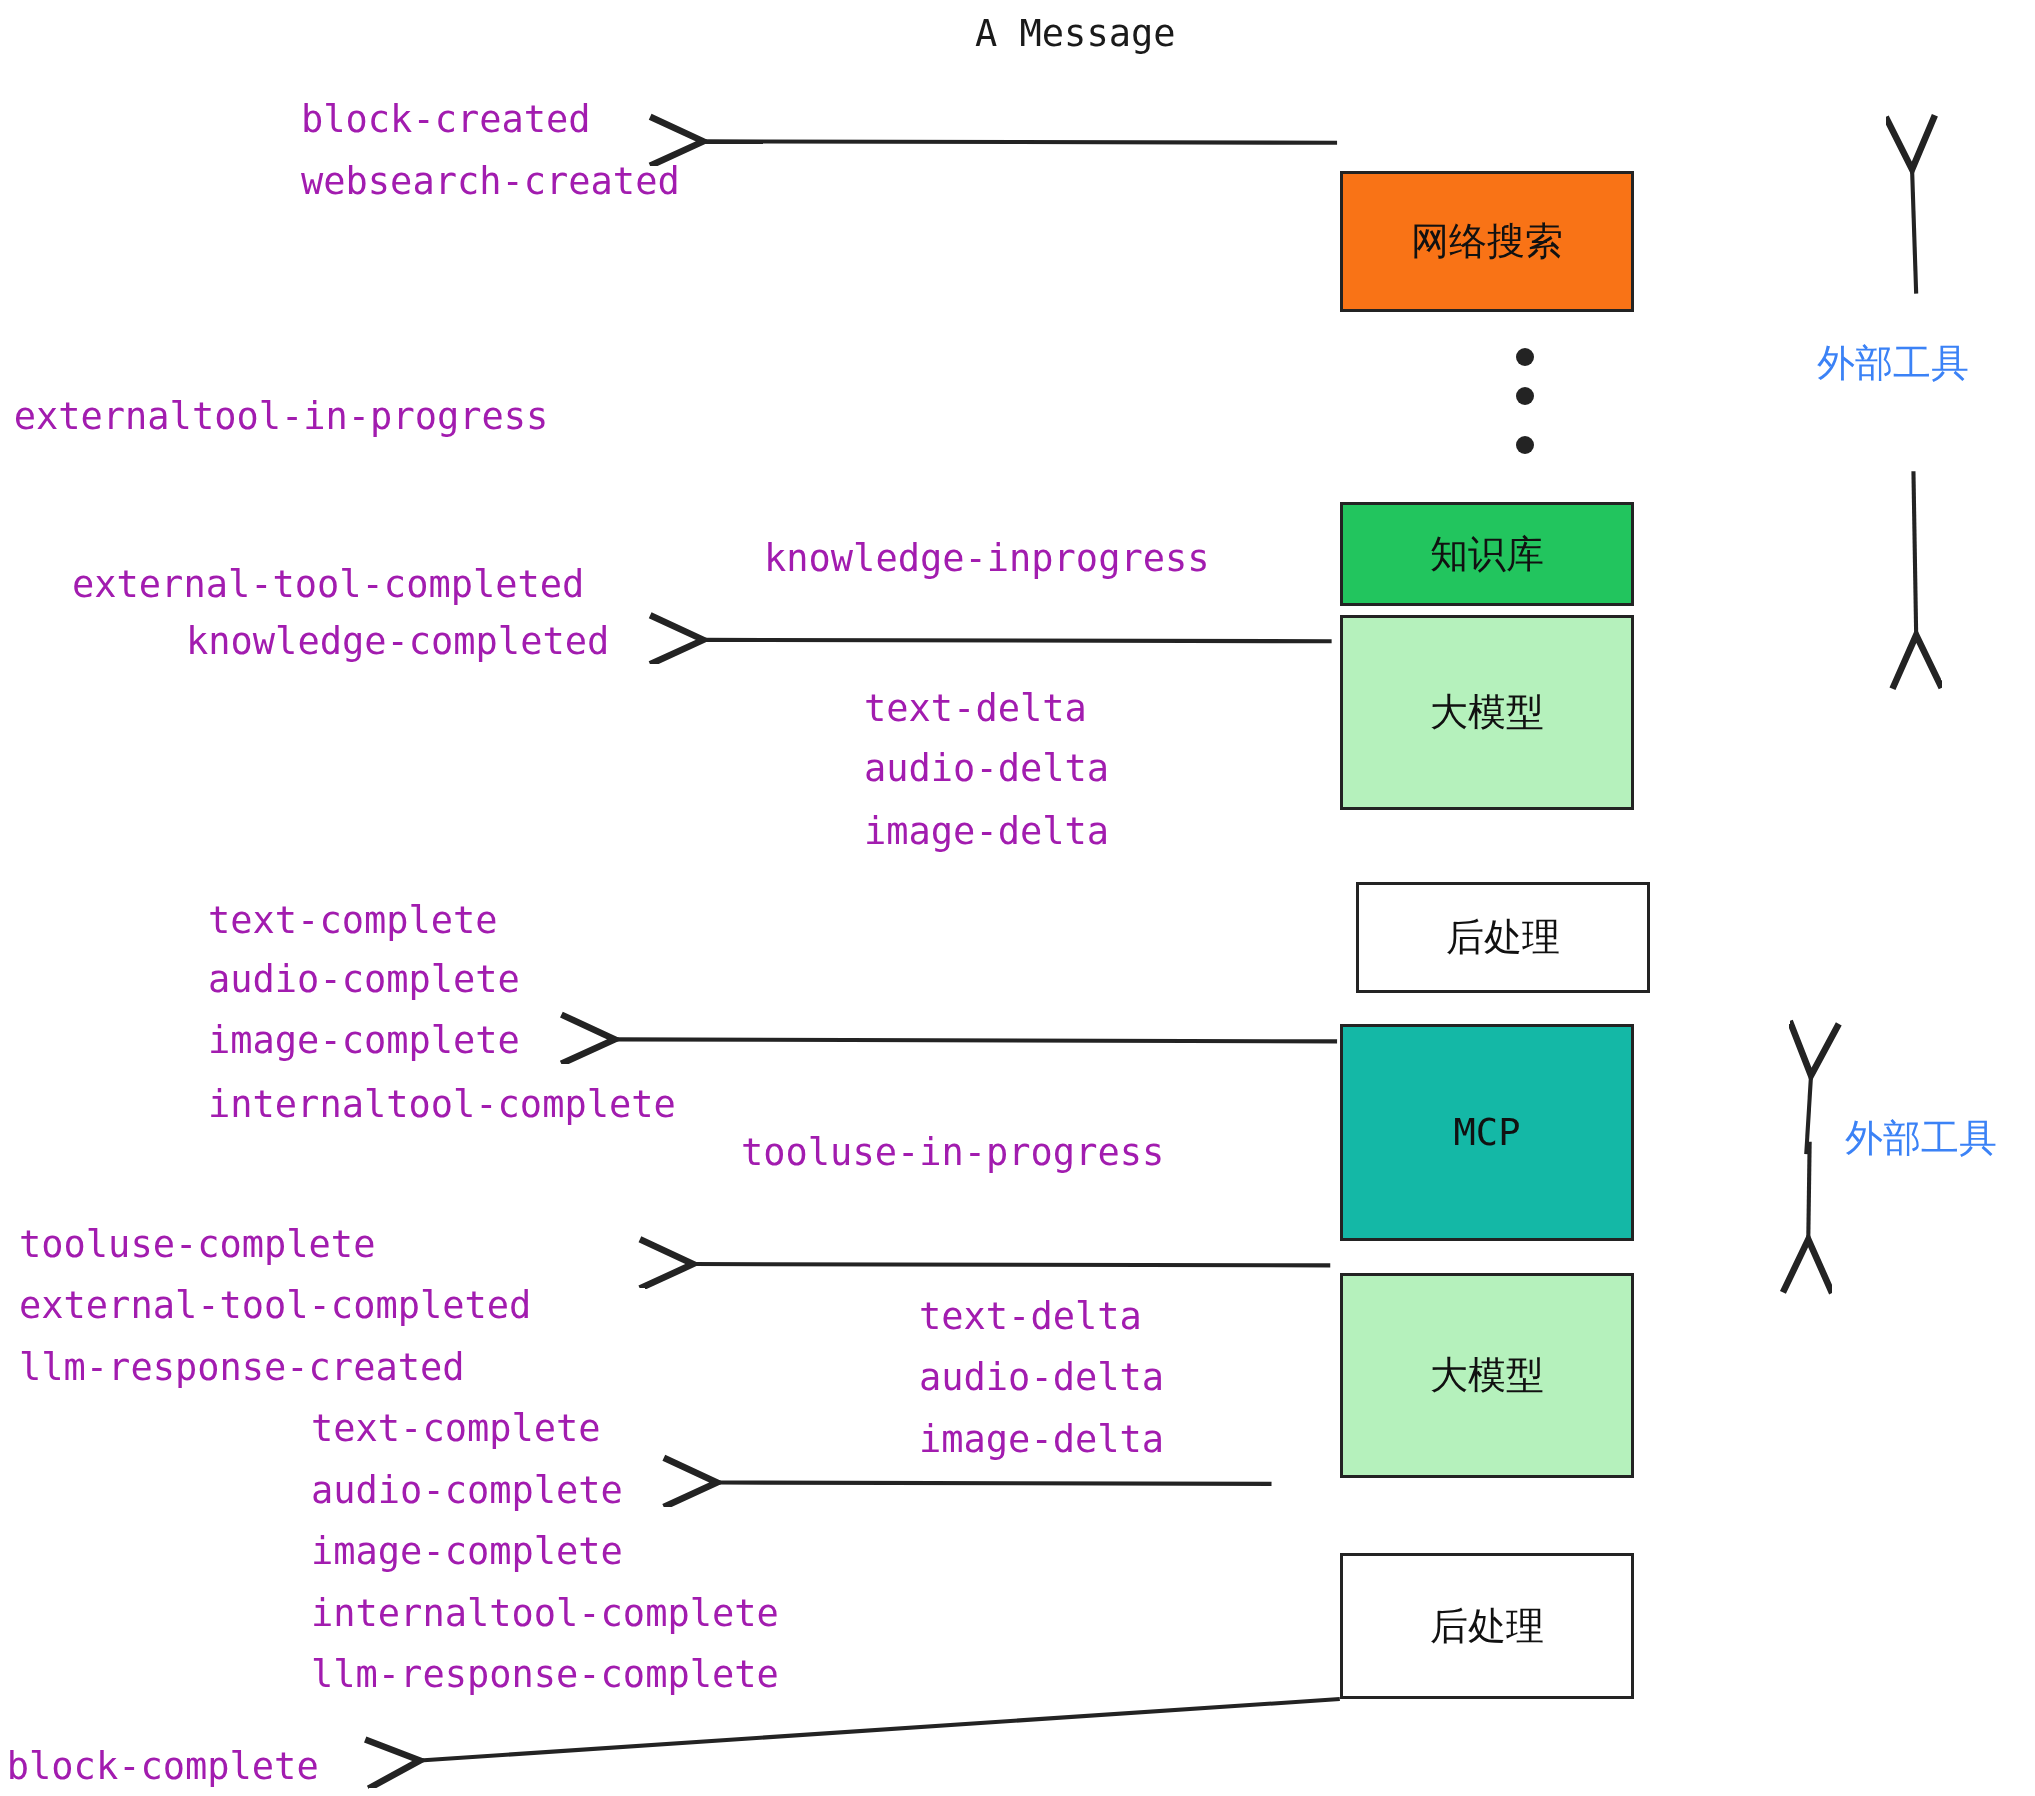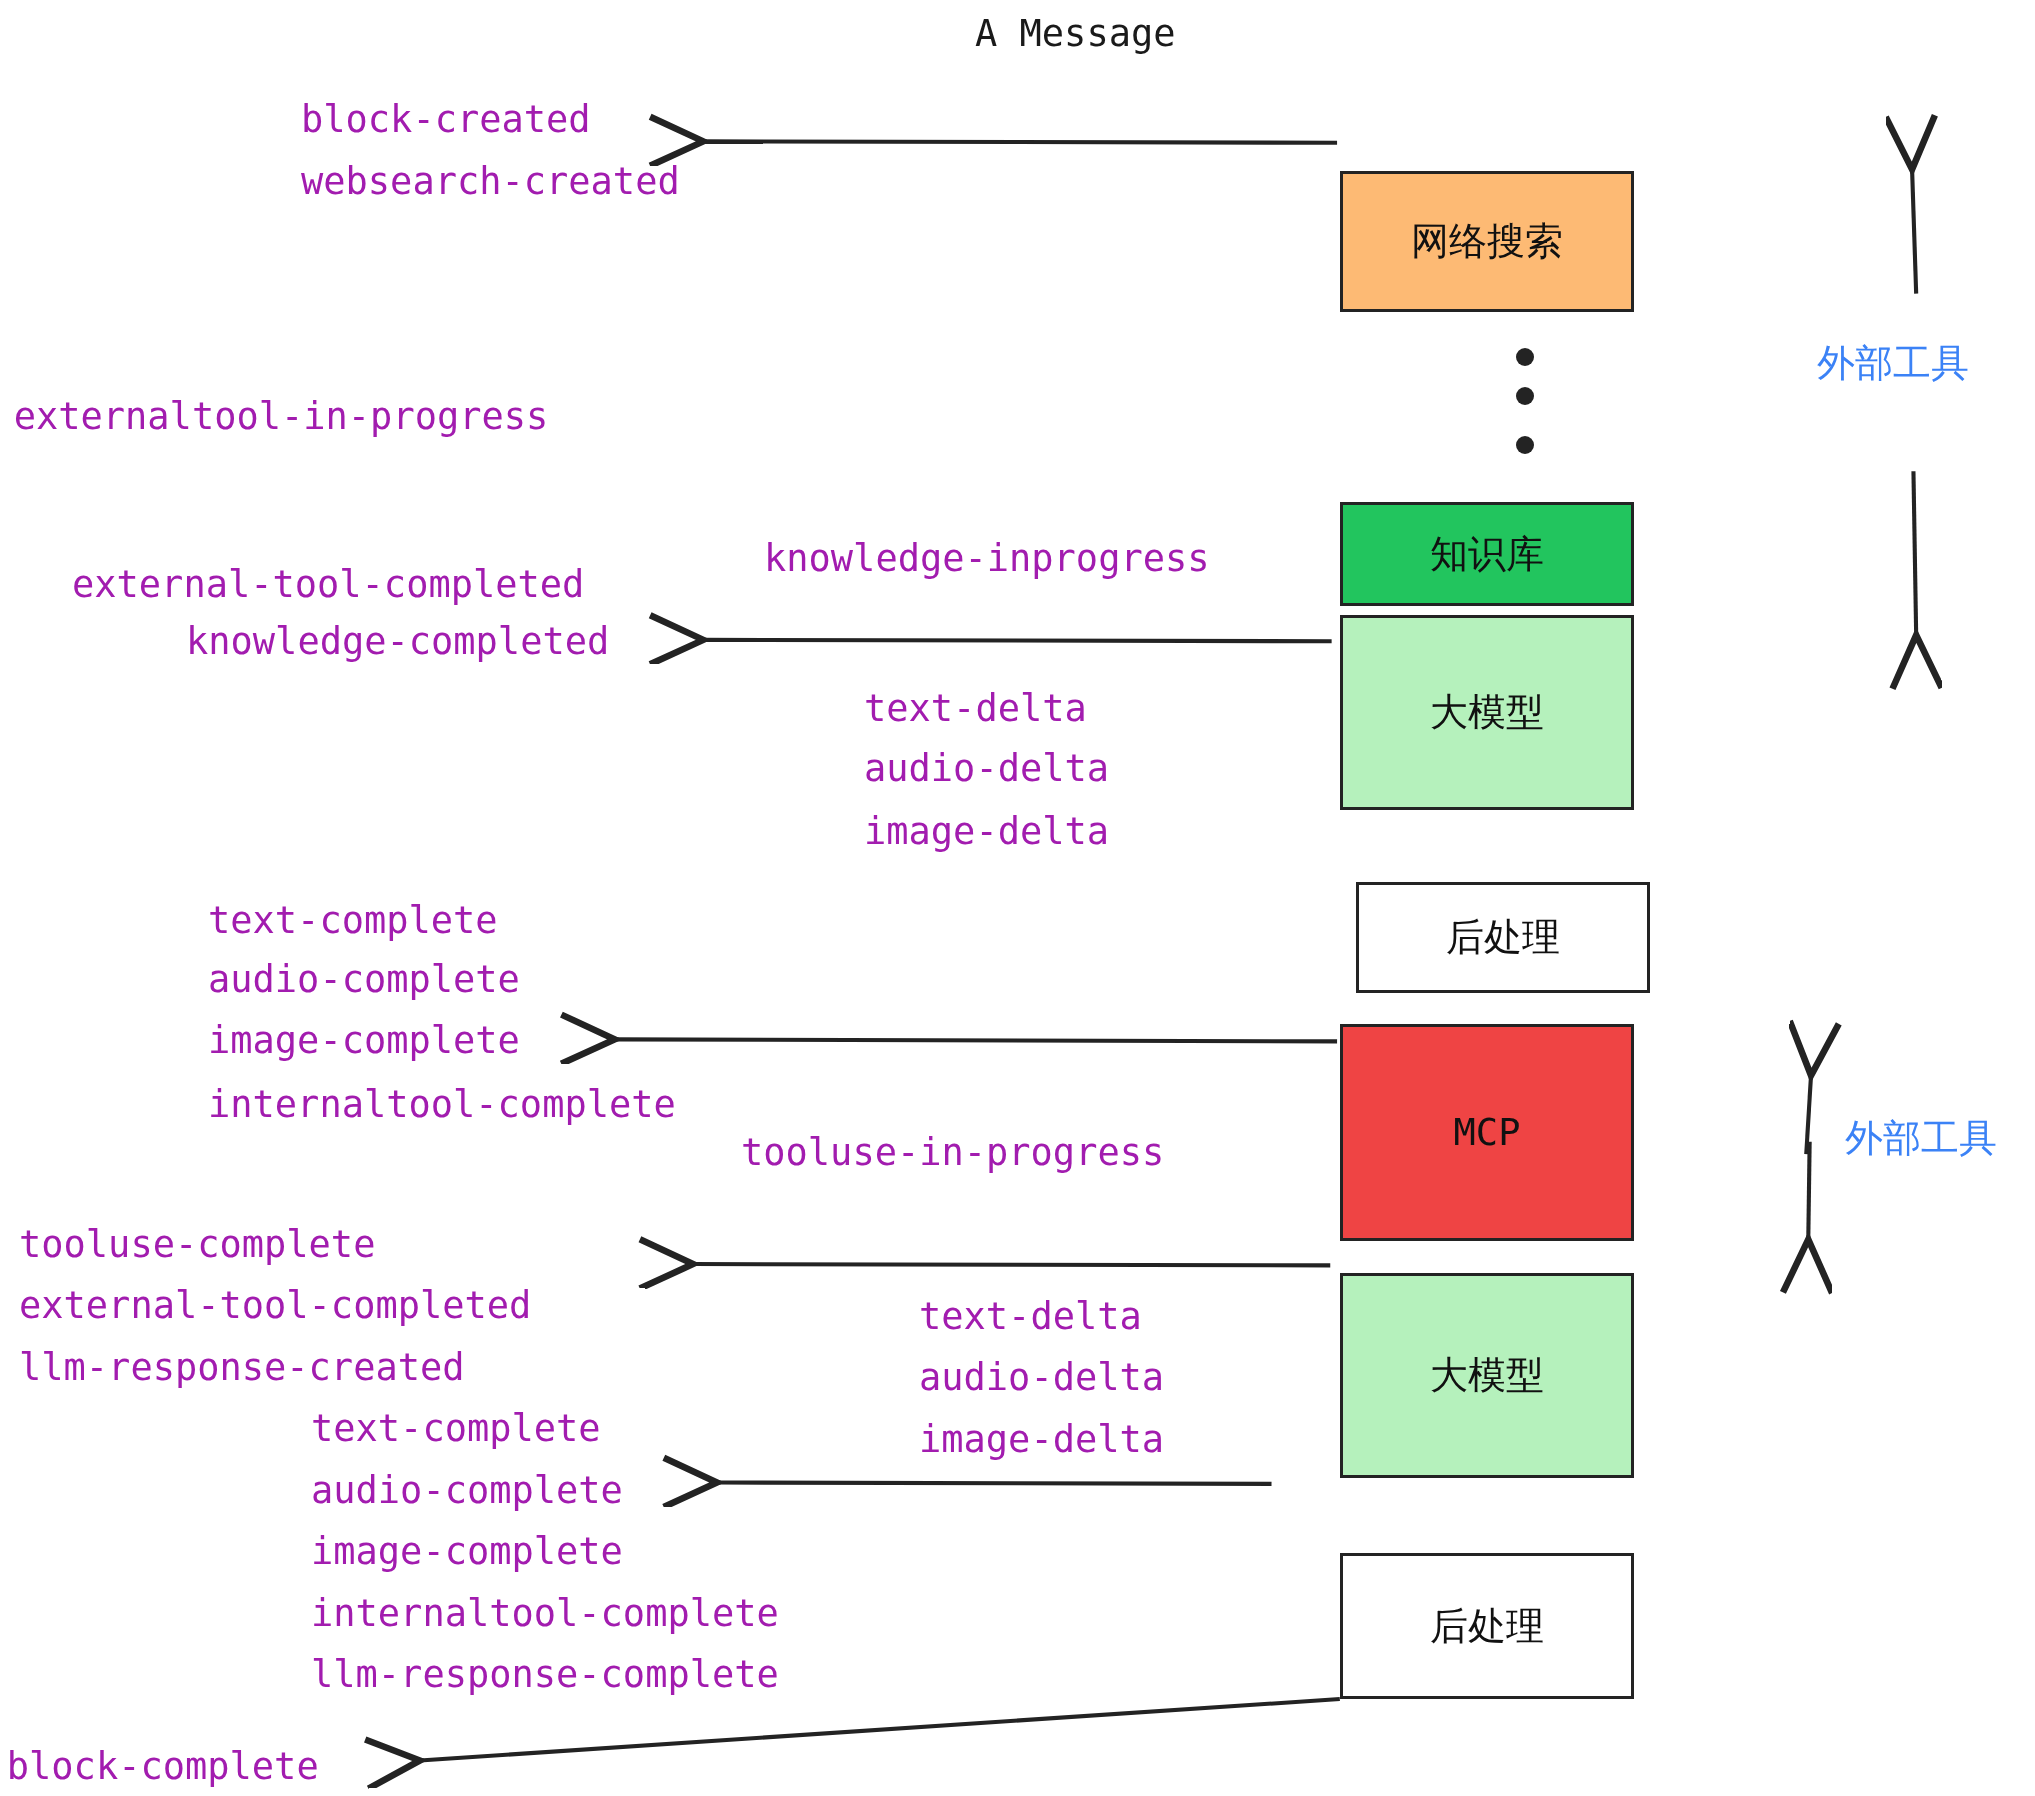--- a/index.html
+++ b/index.html
@@ -126,37 +126,37 @@
   <div class="evt" style="left:919px; top:1298px;">text-delta</div>
   <div class="evt" style="left:919px; top:1359px;">audio-delta</div>
   <div class="evt" style="left:919px; top:1421px;">image-delta</div>
   <div class="evt" style="left:311px;  top:1410px;">text-complete</div>
   <div class="evt" style="left:311px;  top:1472px;">audio-complete</div>
   <div class="evt" style="left:311px;  top:1533px;">image-complete</div>
   <div class="evt" style="left:311px;  top:1595px;">internaltool-complete</div>
   <div class="evt" style="left:311px;  top:1656px;">llm-response-complete</div>
   <div class="evt" style="left:6.8px;   top:1748px;">block-complete</div>
 
-  <div class="node" style="left:1340px; top:171px; width:294px; height:141px; background:#fdba74;justify-content:center;">
+  <div class="node" style="left:1340px; top:171px; width:294px; height:141px; background:#f97316;justify-content:center;">
     <span>网络搜索</span>
   </div>
 
   <div class="node" style="left:1340px; top:502px; width:294px; height:104px; background:#22c55e;">
     <span>知识库</span>
   </div>
 
   <div class="node" style="left:1340px; top:615px; width:294px; height:195px; background:#B5F1BC;">
     <span>大模型</span>
   </div>
 
   <div class="node" style="left:1356px; top:882px; width:294px; height:111px; background:#FFFFFF;">
     <span>后处理</span>
   </div>
 
-  <div class="node mcp-label" style="left:1340px; top:1024px; width:294px; height:217px; background:#ef4444;">
+  <div class="node mcp-label" style="left:1340px; top:1024px; width:294px; height:217px; background:#14b8a6;">
     <span>MCP</span>
   </div>
 
   <div class="node" style="left:1340px; top:1273px; width:294px; height:205px; background:#B5F1BC;">
     <span>大模型</span>
   </div>
 
   <div class="node" style="left:1340px; top:1553px; width:294px; height:146px; background:#FFFFFF;">
     <span>后处理</span>
   </div>

